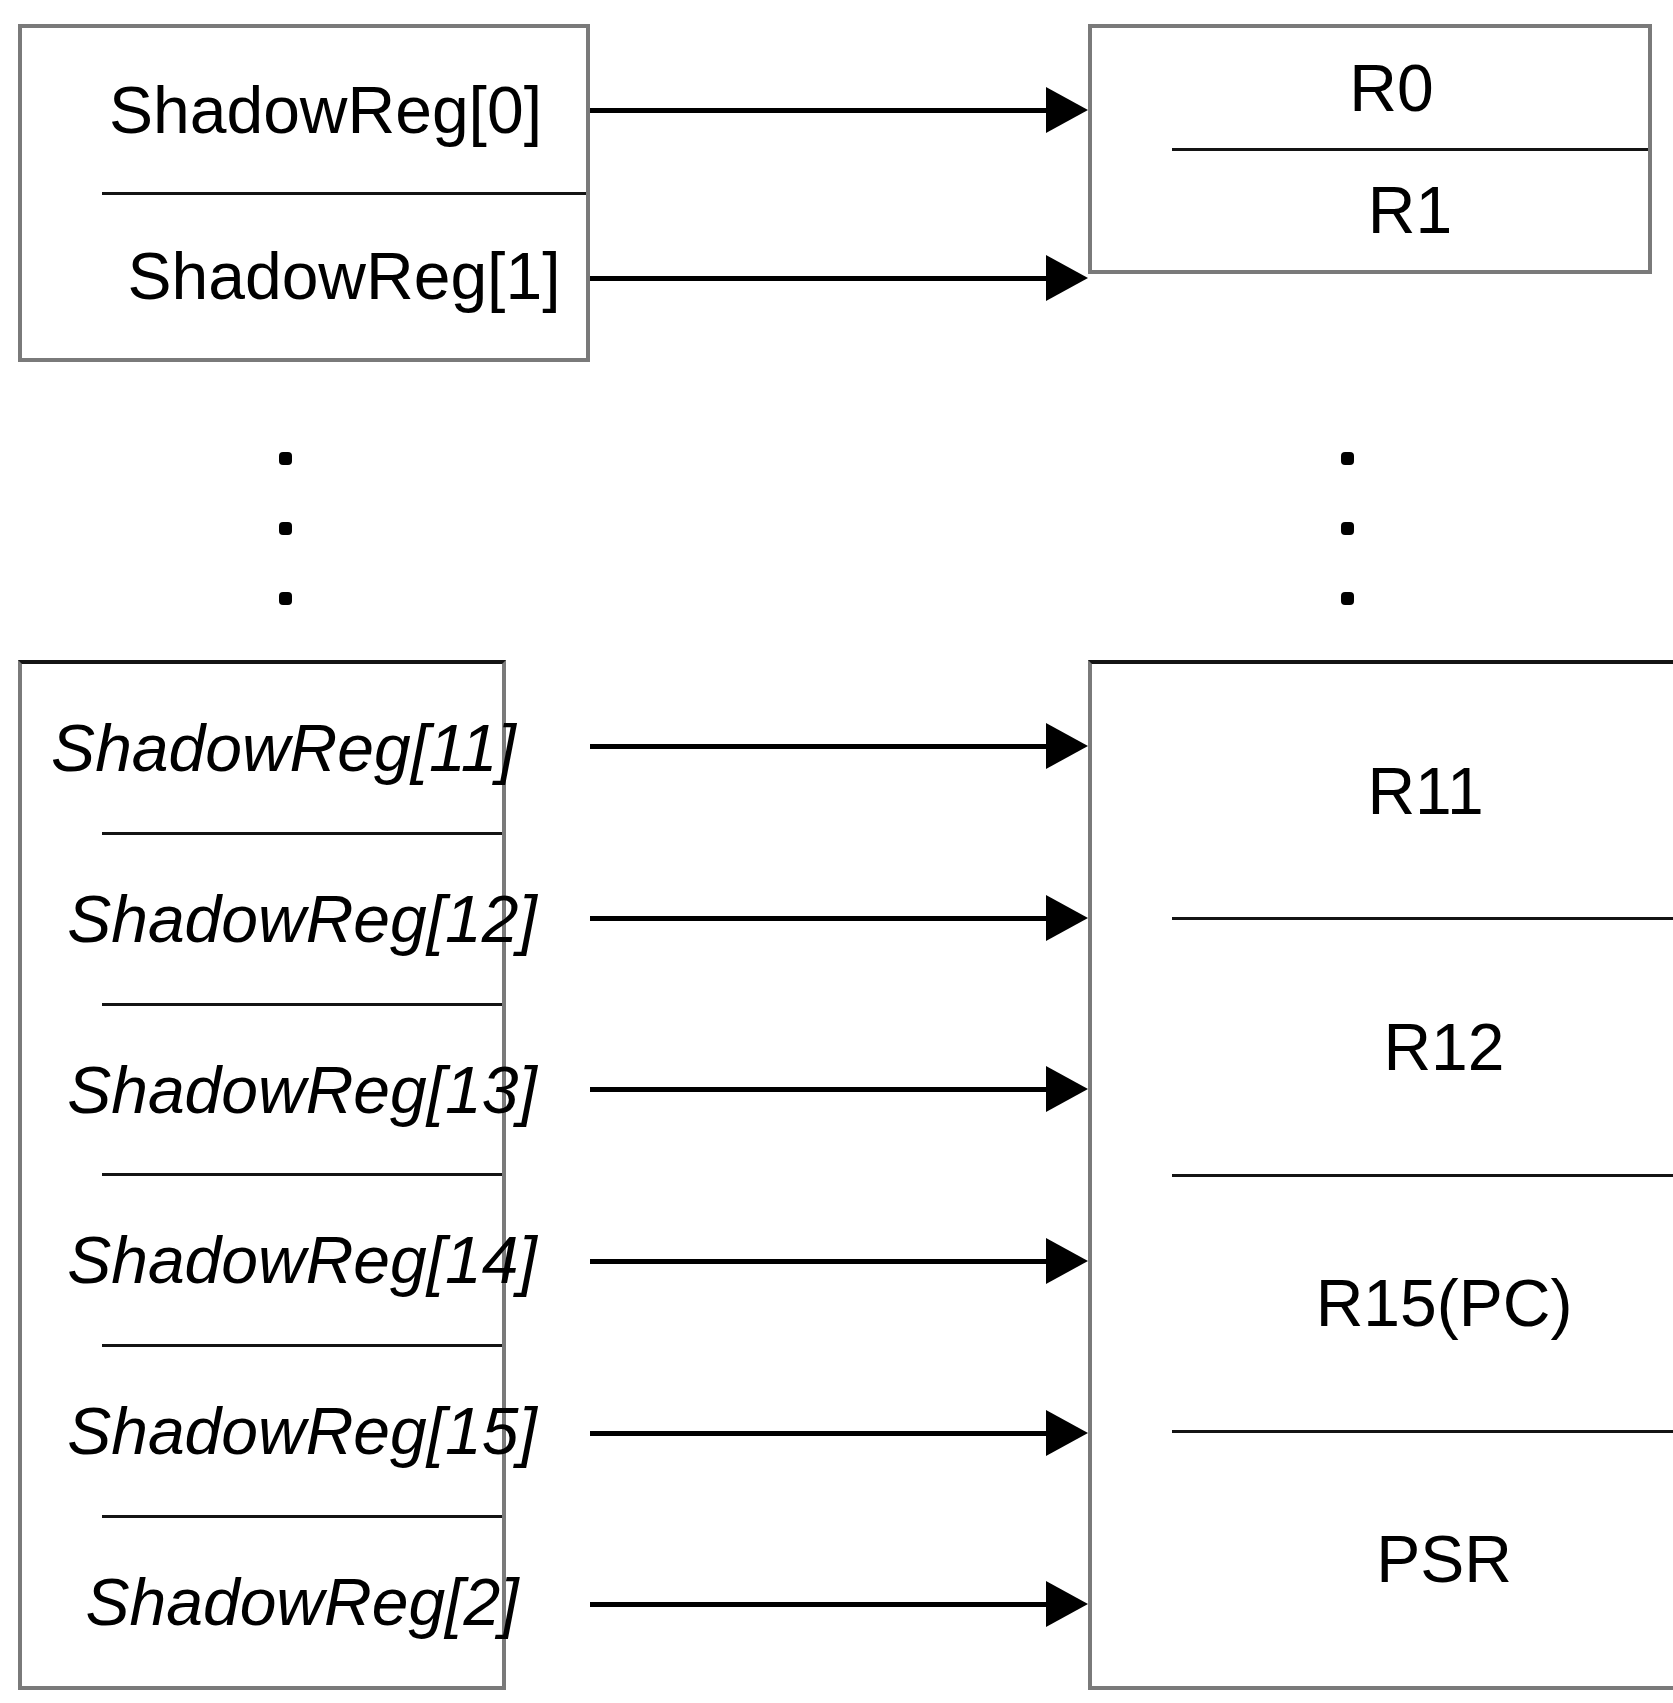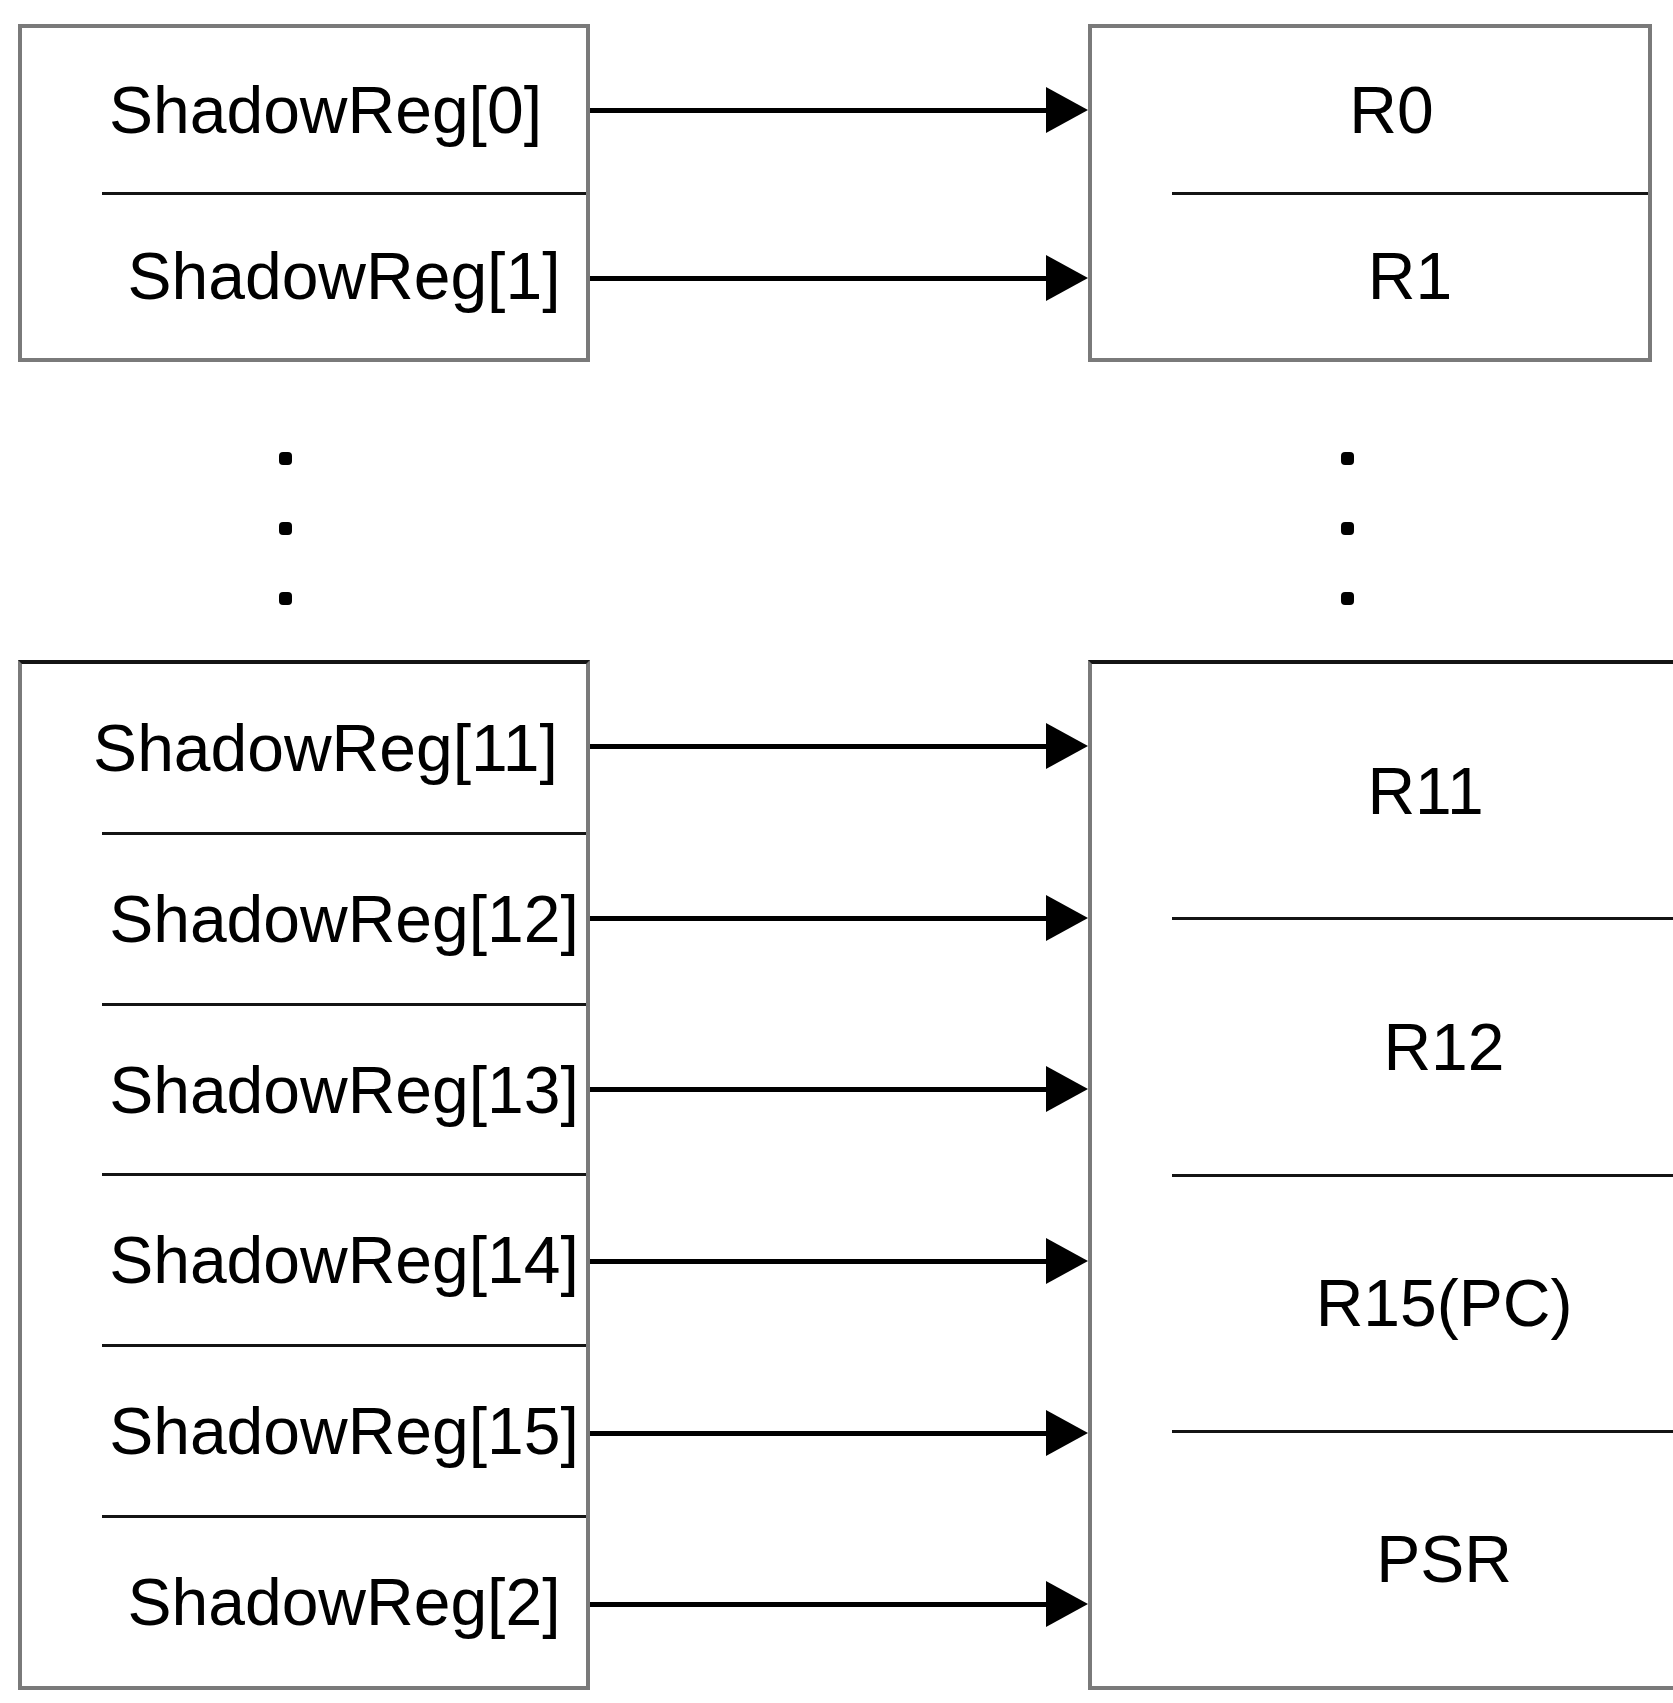--- a/index.html
+++ b/index.html
@@ -24,22 +24,22 @@
   .group{
     position:absolute;
     display:flex;
     flex-direction:column;
     border:4px solid var(--outer_border);
     background:var(--box_fill);
     padding-left:43px;
   }
   .group.bottom{border-top:4px solid var(--divider);}
   .group-top-left   {left:18px;   top:24px;  width:572px; height:338px;}
-  .group-top-right  {left:1088px; top:24px;  width:564px; height:338px;}
-  .group-bottom-left{left:18px;   top:660px; width:572px; height:1030px;}
+  .group-top-right  {left:1088px; top:24px;  width:564px; height:250px;}
+  .group-bottom-left{left:18px;   top:660px; width:488px; height:1030px;font-style:italic;}
   .group-bottom-right{left:1088px;top:660px; width:632px; height:1030px;}
   .row{
     flex:1;
     display:flex;
     align-items:center;
     justify-content:center;
     background:var(--box_fill);
   }
   .row + .row{border-top:3px solid var(--divider);margin-left:37px;}
   .cell-label{

